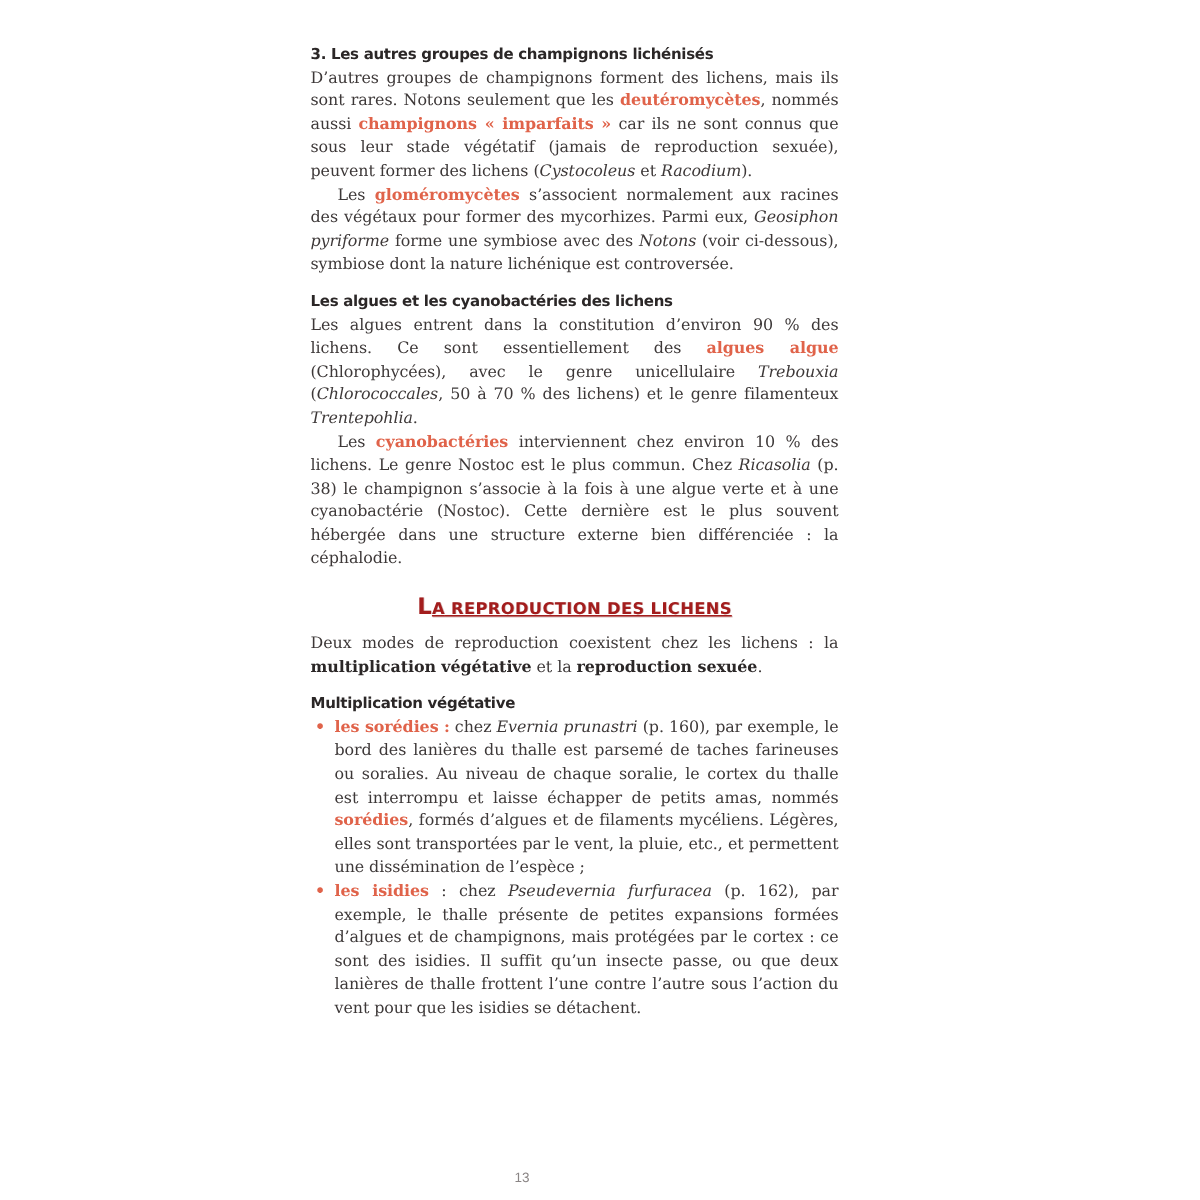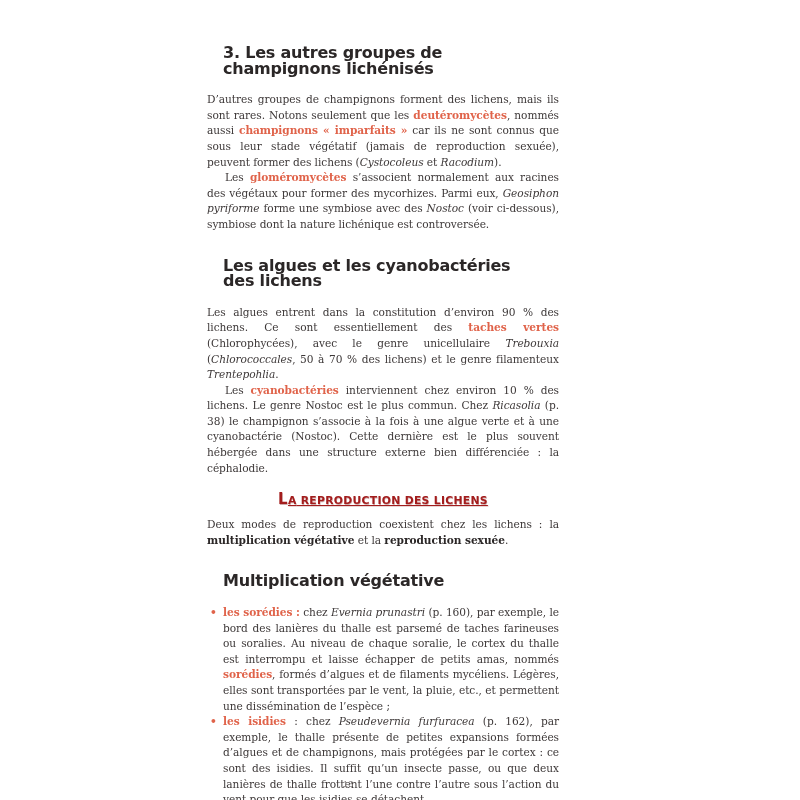--- a/index.html
+++ b/index.html
@@ -27,24 +27,24 @@
     }
     .page p {
       margin: 0;
     }
     .indent {
       text-indent: 18px;
     }
     .sub-heading {
       font-family: "DejaVu Sans", "Liberation Sans", sans-serif;
       font-weight: bold;
-      font-size: 16px;
+      font-size: 10px;
       line-height: 15.6px;
       color: #2b2727;
-      margin: 16px;
+      margin: 0;
       text-align: left;
       letter-spacing: -0.2px;
     }
     .gap-sm { height: 9px; }
     .gap-md { height: 10px; }
     .accent {
       color: #e0634a;
       font-weight: bold;
     }
     .bold {
@@ -83,45 +83,45 @@
       top: 0;
       color: #e0634a;
       font-weight: bold;
     }
     .page-number {
       position: absolute;
       left: 0;
       top: 780px;
       width: 696px;
       text-align: center;
-      font-family: Liberation Mono, monospace;
+      font-family: Liberation Sans, sans-serif;
       font-size: 9px;
       color: #8a8585;
     }
     i, .it { font-style: italic; }
   </style>
 </head>
 <body>
 
 <div class="page">
 
 
   <div class="gap-md"></div>
 
   <h3 class="sub-heading">3. Les autres groupes de champignons lichénisés</h3>
 
   <p><span>D’autres groupes de champignons forment des lichens, mais ils sont rares. Notons seulement que les </span><span class="accent">deutéromycètes</span><span>, nommés aussi </span><span class="accent">champignons « imparfaits »</span><span> car ils ne sont connus que sous leur stade végétatif (jamais de reproduction sexuée), peuvent former des lichens (</span><i>Cystocoleus</i><span> et </span><i>Racodium</i><span>).</span></p>
 
-  <p class="indent"><span>Les </span><span class="accent">gloméromycètes</span><span> s’associent normalement aux racines des végétaux pour former des mycorhizes. Parmi eux, </span><i>Geosiphon pyriforme</i><span> forme une symbiose avec des </span><i>Nostoc</i><span> (voir ci-dessous), symbiose dont la nature lichénique est controversée.</span></p>
+  <p class="indent"><span>Les </span><span class="accent">gloméromycètes</span><span> s’associent normalement aux racines des végétaux pour former des mycorhizes. Parmi eux, </span><i>Geosiphon pyriforme</i><span> forme une symbiose avec des </span><i>Notons</i><span> (voir ci-dessous), symbiose dont la nature lichénique est controversée.</span></p>
 
   <div class="gap-sm"></div>
 
   <h3 class="sub-heading">Les algues et les cyanobactéries des lichens</h3>
 
-  <p><span>Les algues entrent dans la constitution d’environ 90 % des lichens. Ce sont essentiellement des </span><span class="accent">taches vertes</span><span> (Chlorophycées), avec le genre unicellulaire </span><i>Trebouxia</i><span> (</span><i>Chlorococcales</i><span>, 50 à 70 % des lichens) et le genre filamenteux </span><i>Trentepohlia</i><span>.</span></p>
+  <p><span>Les algues entrent dans la constitution d’environ 90 % des lichens. Ce sont essentiellement des </span><span class="accent">algues algue</span><span> (Chlorophycées), avec le genre unicellulaire </span><i>Trebouxia</i><span> (</span><i>Chlorococcales</i><span>, 50 à 70 % des lichens) et le genre filamenteux </span><i>Trentepohlia</i><span>.</span></p>
 
   <p class="indent"><span>Les </span><span class="accent">cyanobactéries</span><span> interviennent chez environ 10 % des lichens. Le genre Nostoc est le plus commun. Chez </span><i>Ricasolia</i><span> (p. 38) le champignon s’associe à la fois à une algue verte et à une cyanobactérie (Nostoc). Cette dernière est le plus souvent hébergée dans une structure externe bien différenciée : la céphalodie.</span></p>
 
   <div style="height:12px"></div>
 
   <h2 class="section-title"><span class="big">L</span><span class="small" style="text-transform:uppercase;"><span>a</span><span> reproduction des lichens</span></span></h2>
 
   <div style="height:5px"></div>
 
   <p><span>Deux modes de reproduction coexistent chez les lichens : la </span><span class="bold">multiplication végétative</span><span> et la </span><span class="bold">reproduction sexuée</span><span>.</span></p>

